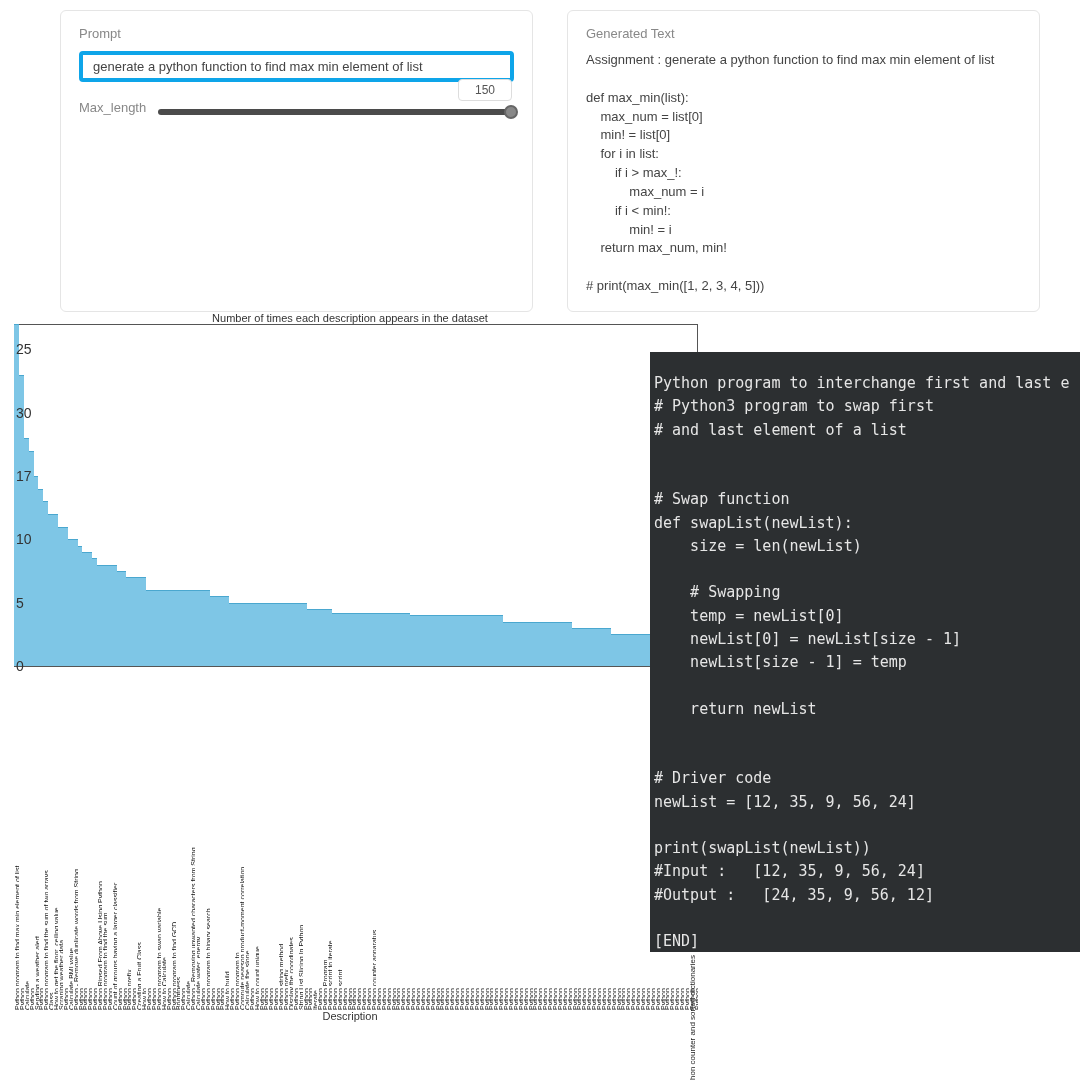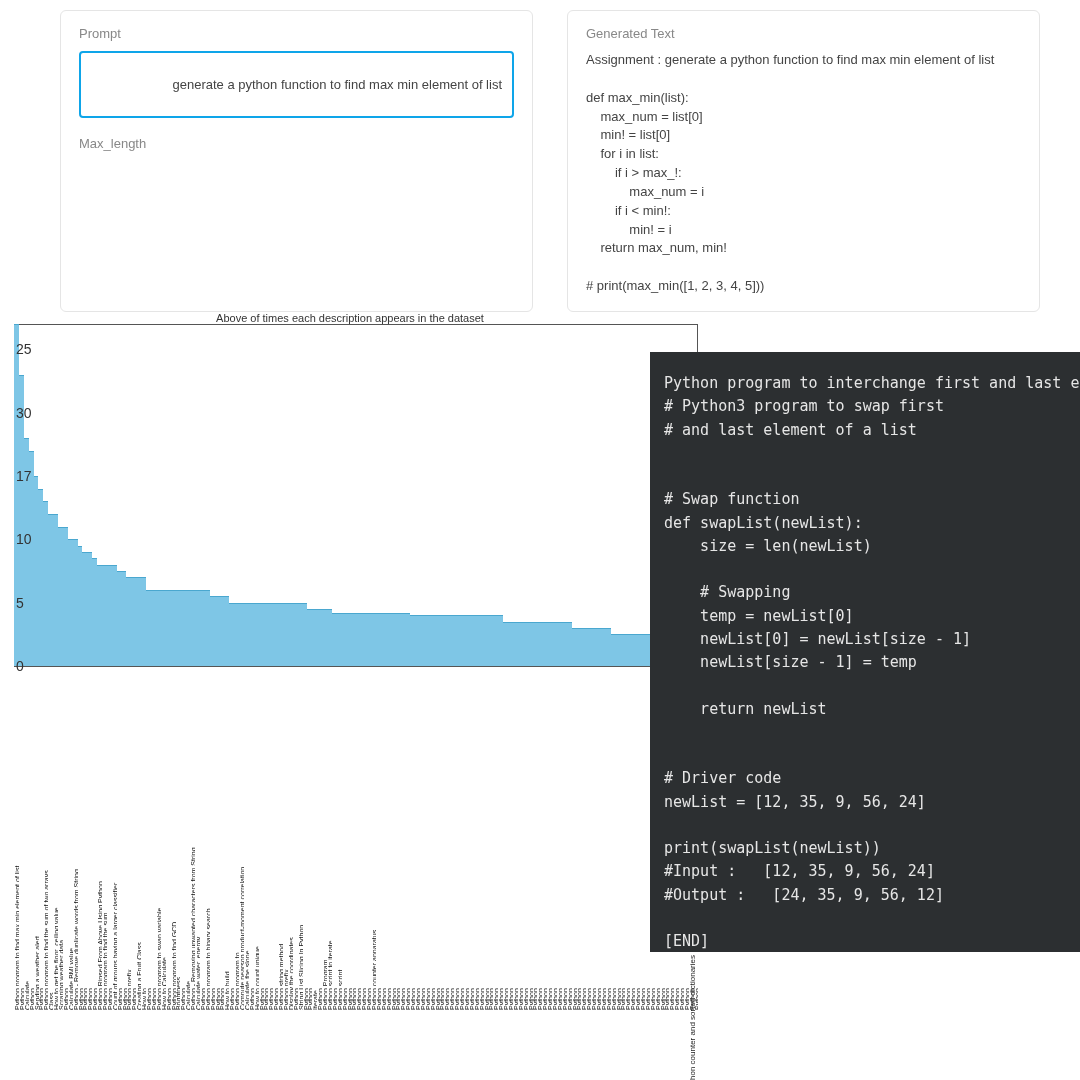--- a/index.html
+++ b/index.html
@@ -29,27 +29,26 @@
   }
   .prompt-card { flex: 1; }
   .gen-card   { flex: 1; }
   .card-label {
     color: #888;
     font-size: 13px;
     margin-bottom: 10px;
   }
   .text-input {
     width: 100%;
-    border: 2px solid #0ea5e9;
+    border: 4px solid #0ea5e9;
     border-radius: 4px;
-    padding: 24px 10px;
+    padding: 4px 10px;
     font-size: 13px;
     color: #444;
     background: #fff;
-    text-align: right;
   }
   .slider-row {
     margin-top: 18px;
     display: flex;
     align-items: center;
     gap: 12px;
   }
   .slider-label { color:#888; font-size:13px; flex: 0 0 auto; }
   .slider-wrap { flex:1; position:relative; }
   .slider-value-box {
@@ -185,21 +184,21 @@
     position: absolute;
     left: 650px;
     top: 352px;
     width: 430px;
     height: 600px;
     background: #2c2f31;
     color: #e6e6e6;
     font-family: "Consolas", "Menlo", monospace;
     font-size: 15px;
     line-height: 1.55;
-    padding: 20px 14px 20px 14px;
+    padding: 20px 14px 20px 4px;
     white-space: pre;
     overflow: hidden;
   }
   .vertlabel {
     position:absolute;
     left: 688px;
     top: 955px;
     font-size:8px;
     color:#222;
     writing-mode: vertical-rl;
@@ -209,20 +208,26 @@
 </style>
 </head>
 <body>
 
 <div class="top-row">
   <div class="card prompt-card">
     <div class="card-label">Prompt</div>
     <input class="text-input" type="text" value="generate a python function to find max min element of list" style="">
     <div class="slider-row">
       <div class="slider-label">Max_length</div>
+      <div class="slider-wrap">
+        <div class="slider-value-box">150</div>
+        <div class="slider-track">
+          <div class="slider-thumb"></div>
+        </div>
+      </div>
     </div>
   </div>
 
   <div class="card gen-card">
     <div class="card-label">Generated Text</div>
     <div class="code-output">Assignment : generate a python function to find max min element of list
 
 def max_min(list):
     max_num = list[0]
     min! = list[0]
@@ -231,21 +236,21 @@
             max_num = i
         if i &lt; min!:
             min! = i
     return max_num, min!
 
 # print(max_min([1, 2, 3, 4, 5]))</div>
   </div>
 </div>
 
 <div class="chart-area">
-  <div class="chart-title">Above of times each description appears in the dataset</div>
+  <div class="chart-title">Number of times each description appears in the dataset</div>
   <div class="chart-frame"></div>
   <div class="chart-left-axis"></div>
   <div class="chart-baseline"></div>
   <div class="bars" id="bars">
       <div class="bar" style="height: 342px;"></div>
       <div class="bar" style="height: 291.3px;"></div>
       <div class="bar" style="height: 228px;"></div>
       <div class="bar" style="height: 215.3px;"></div>
       <div class="bar" style="height: 190px;"></div>
       <div class="bar" style="height: 177.3px;"></div>
@@ -527,20 +532,21 @@
       <div class="xlabel">Python</div>
     </div>
   <div id="yticks">
       <div class="ytick" style="top: 354px;">0</div>
       <div class="ytick" style="top: 290.667px;">5</div>
       <div class="ytick" style="top: 227.333px;">10</div>
       <div class="ytick" style="top: 164px;">17</div>
       <div class="ytick" style="top: 100.667px;">30</div>
       <div class="ytick" style="top: 37.3333px;">25</div>
     </div>
+  <div class="xaxis-title">Description</div>
 </div>
 
 <div class="vertlabel">Python counter and sorted dictionaries</div>
 
 <div class="dark-panel">Python program to interchange first and last e
 # Python3 program to swap first
 # and last element of a list
 
 
 # Swap function

